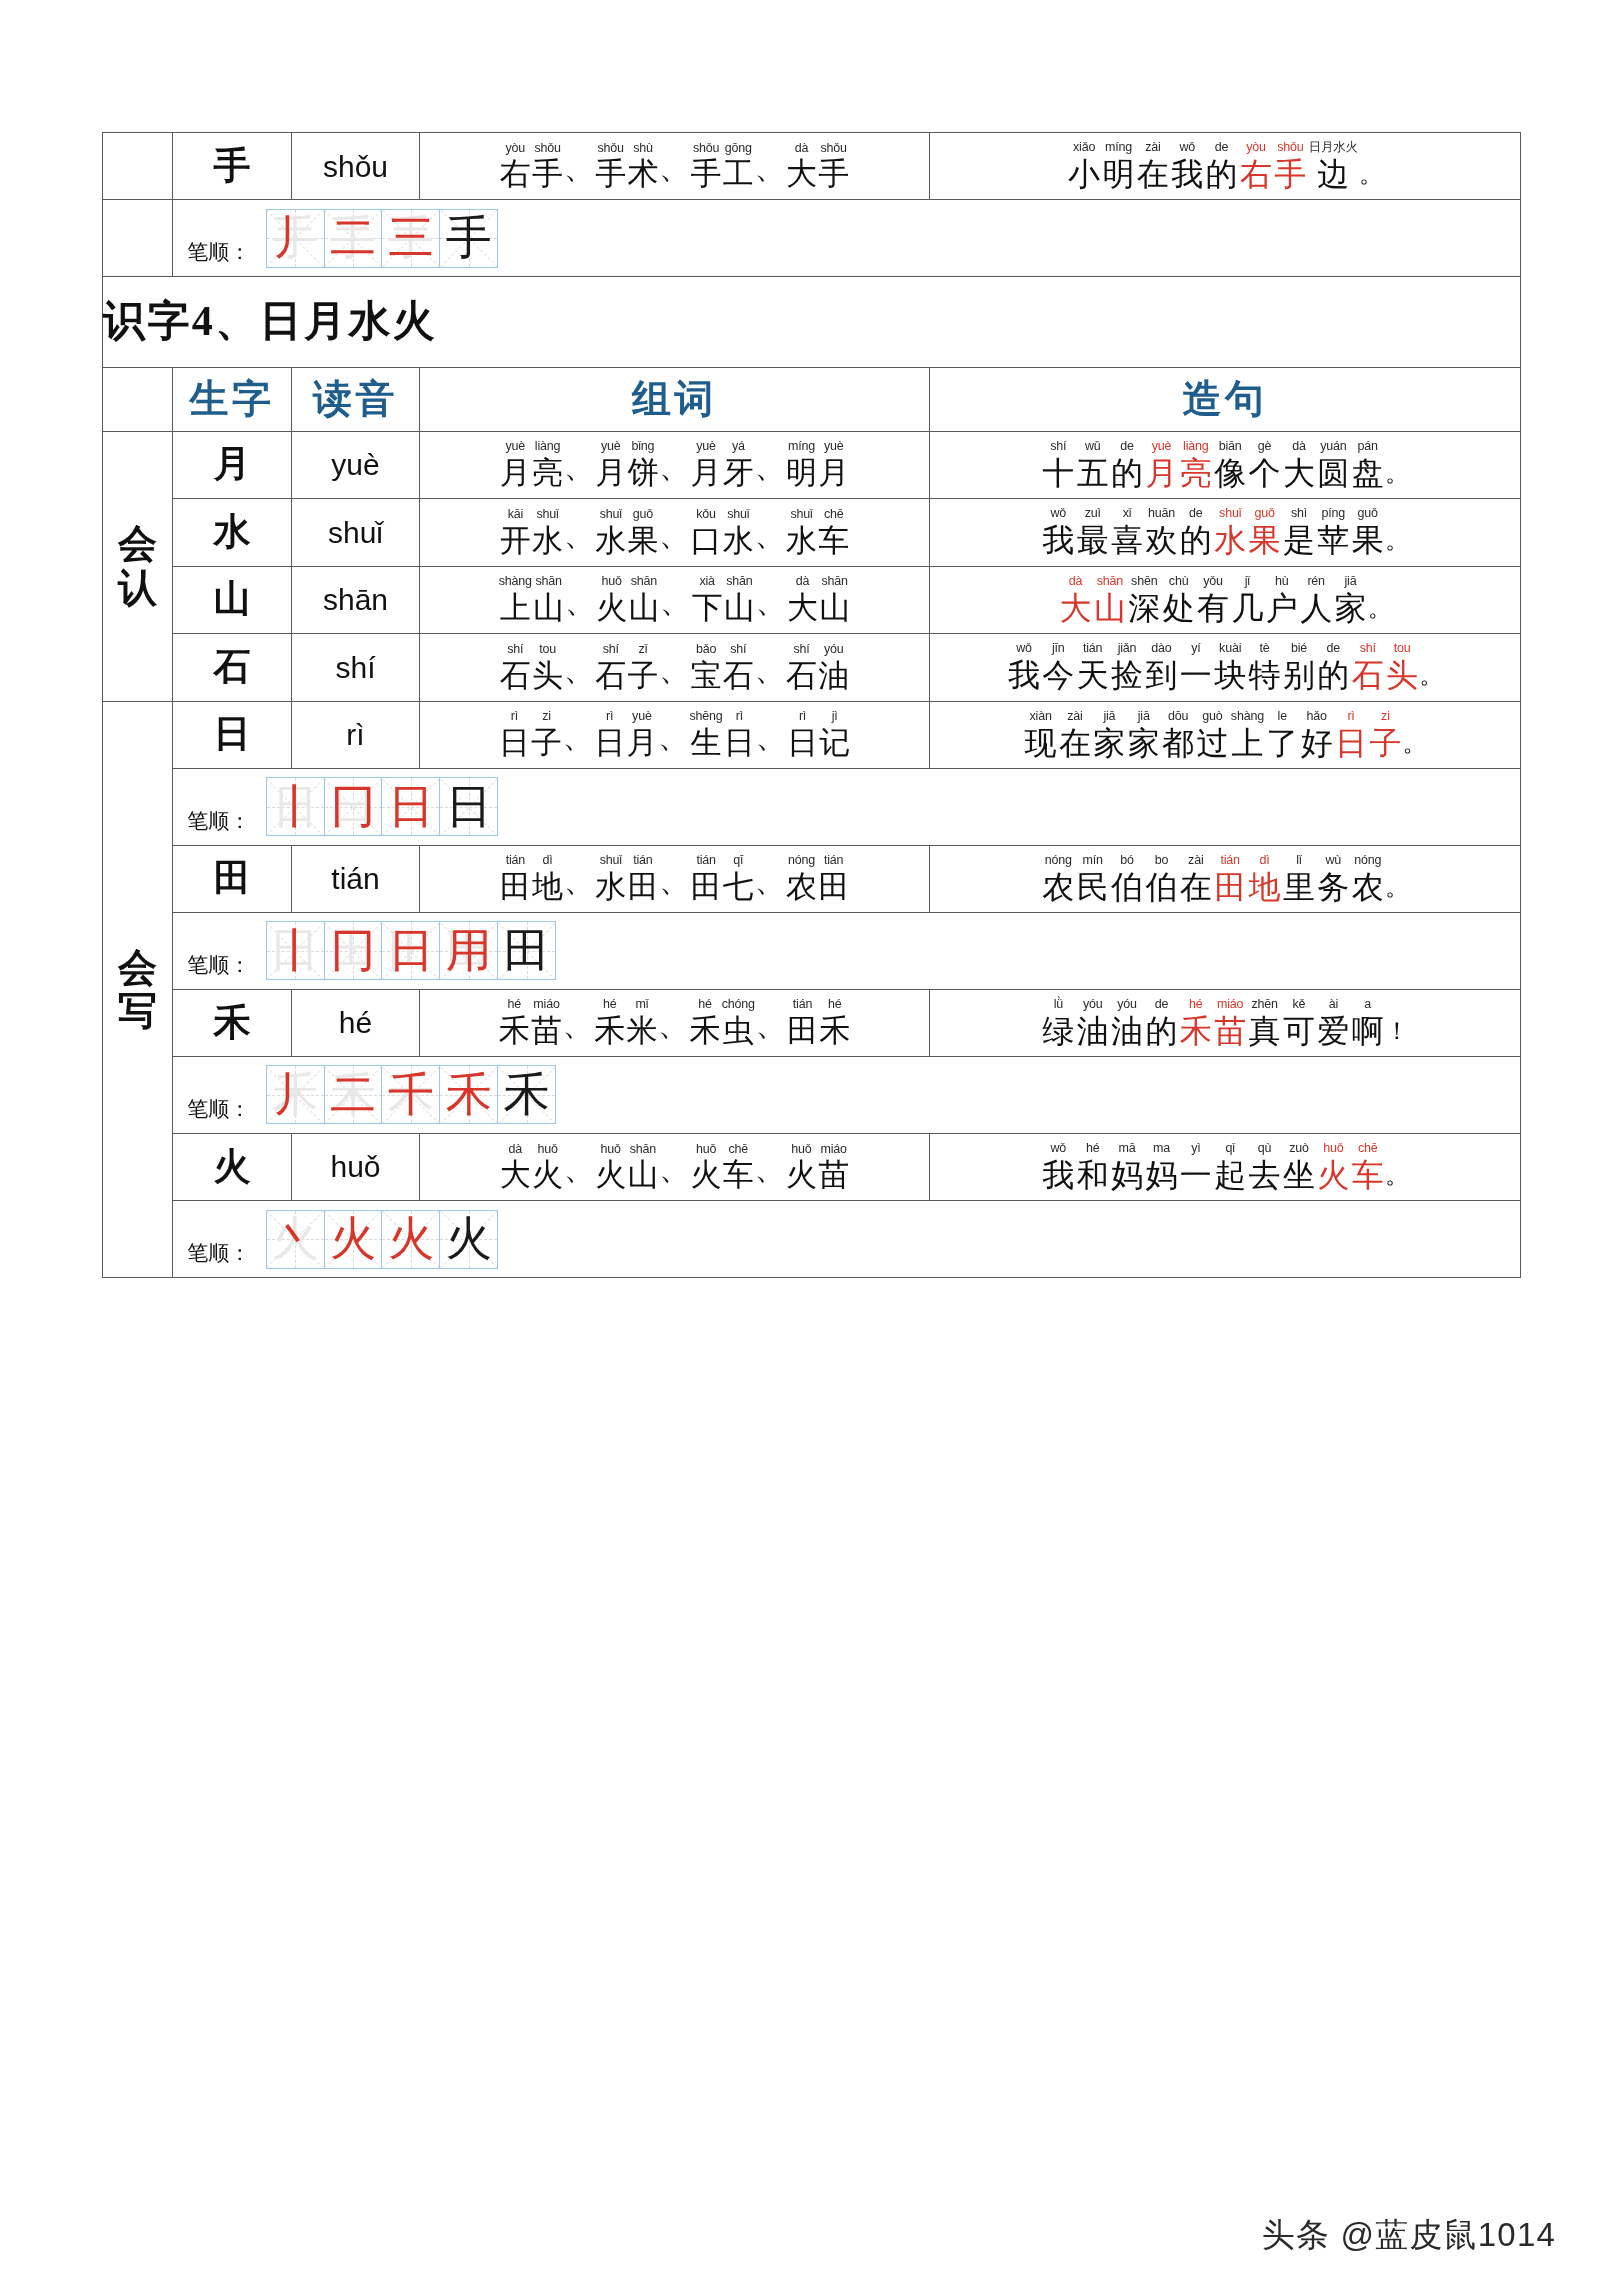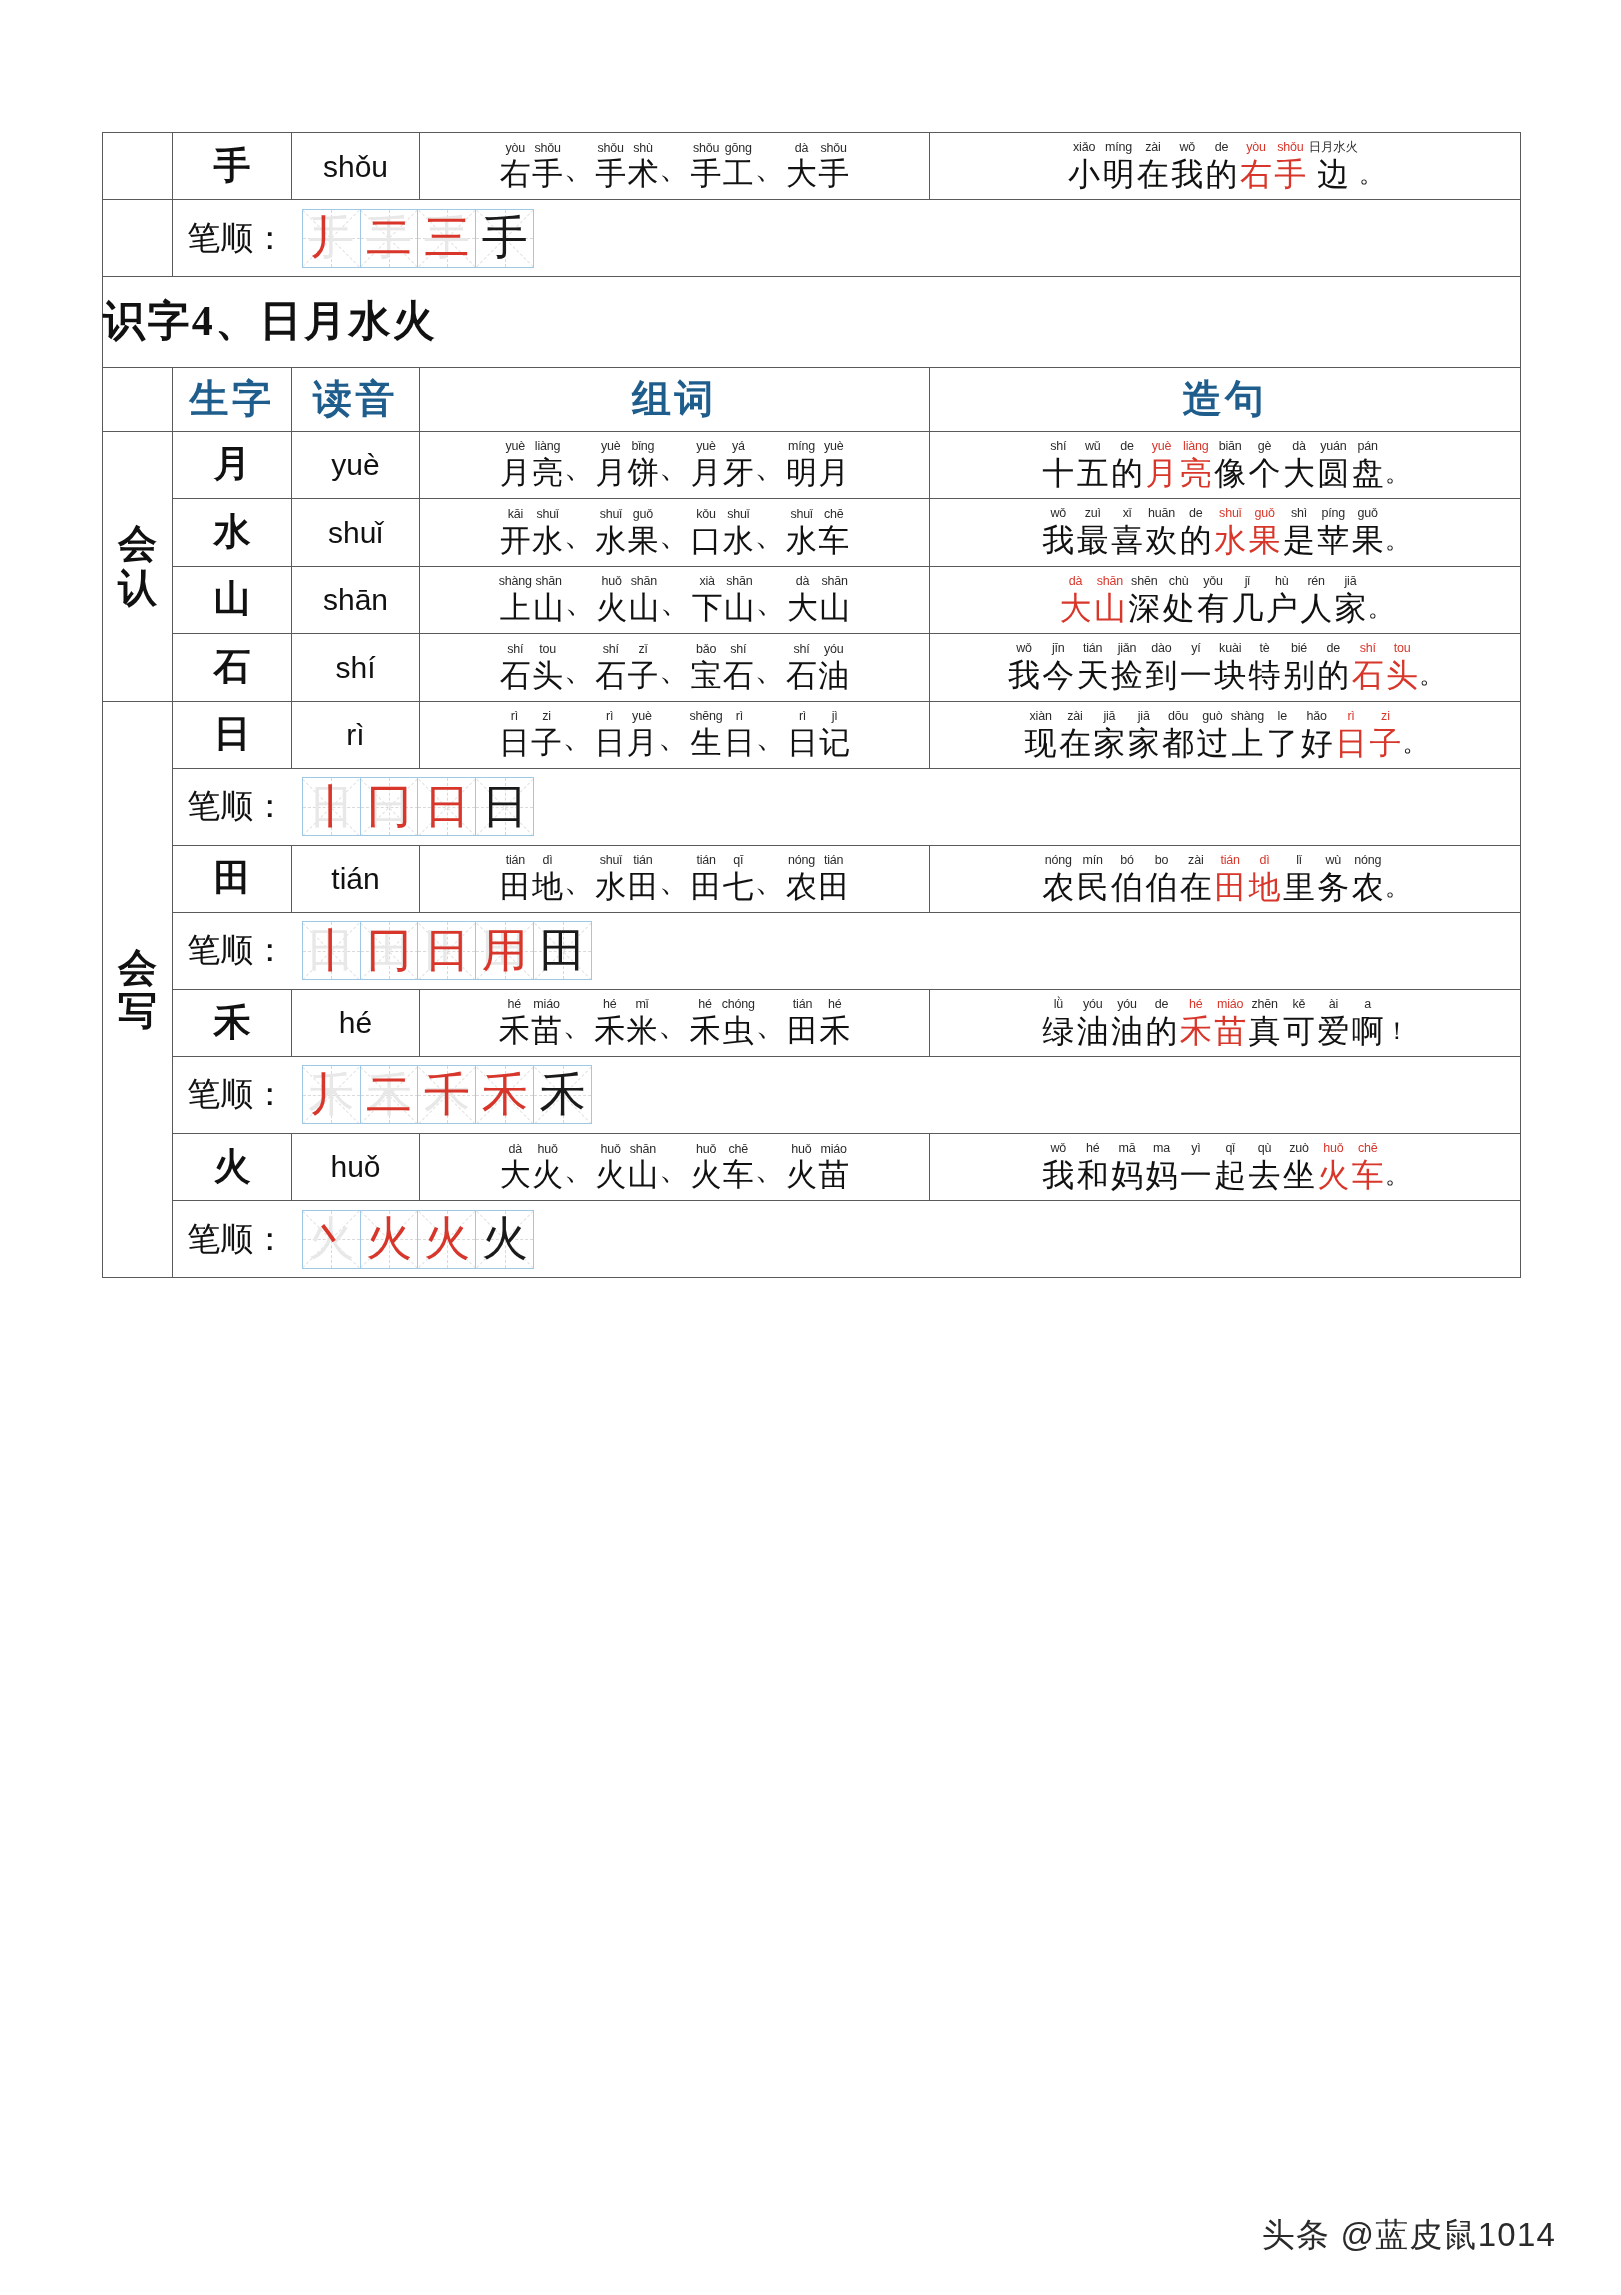--- a/index.html
+++ b/index.html
@@ -119,24 +119,25 @@
     letter-spacing:3.6px;
     font-family:"Liberation Serif","DejaVu Serif",serif;
   }
 
   
   .stroke-row{
     display:flex;align-items:center;
     padding:8.3px 0 8.3px 14.3px;
   }
   .stroke-label{
-    font-size:33px;
+    font-size:21px;
     white-space:nowrap;
     margin-right:15.5px;
     font-family:Liberation Sans, sans-serif;
+    margin-top:28px;
   }
   .boxes{display:flex;}
   .gbox{
     position:relative;
     width:59px;height:59px;
     border:1.2px solid #9ec8e3;
     margin-right:-1.2px;
     box-sizing:border-box;
     background:#fff;
     overflow:hidden;

